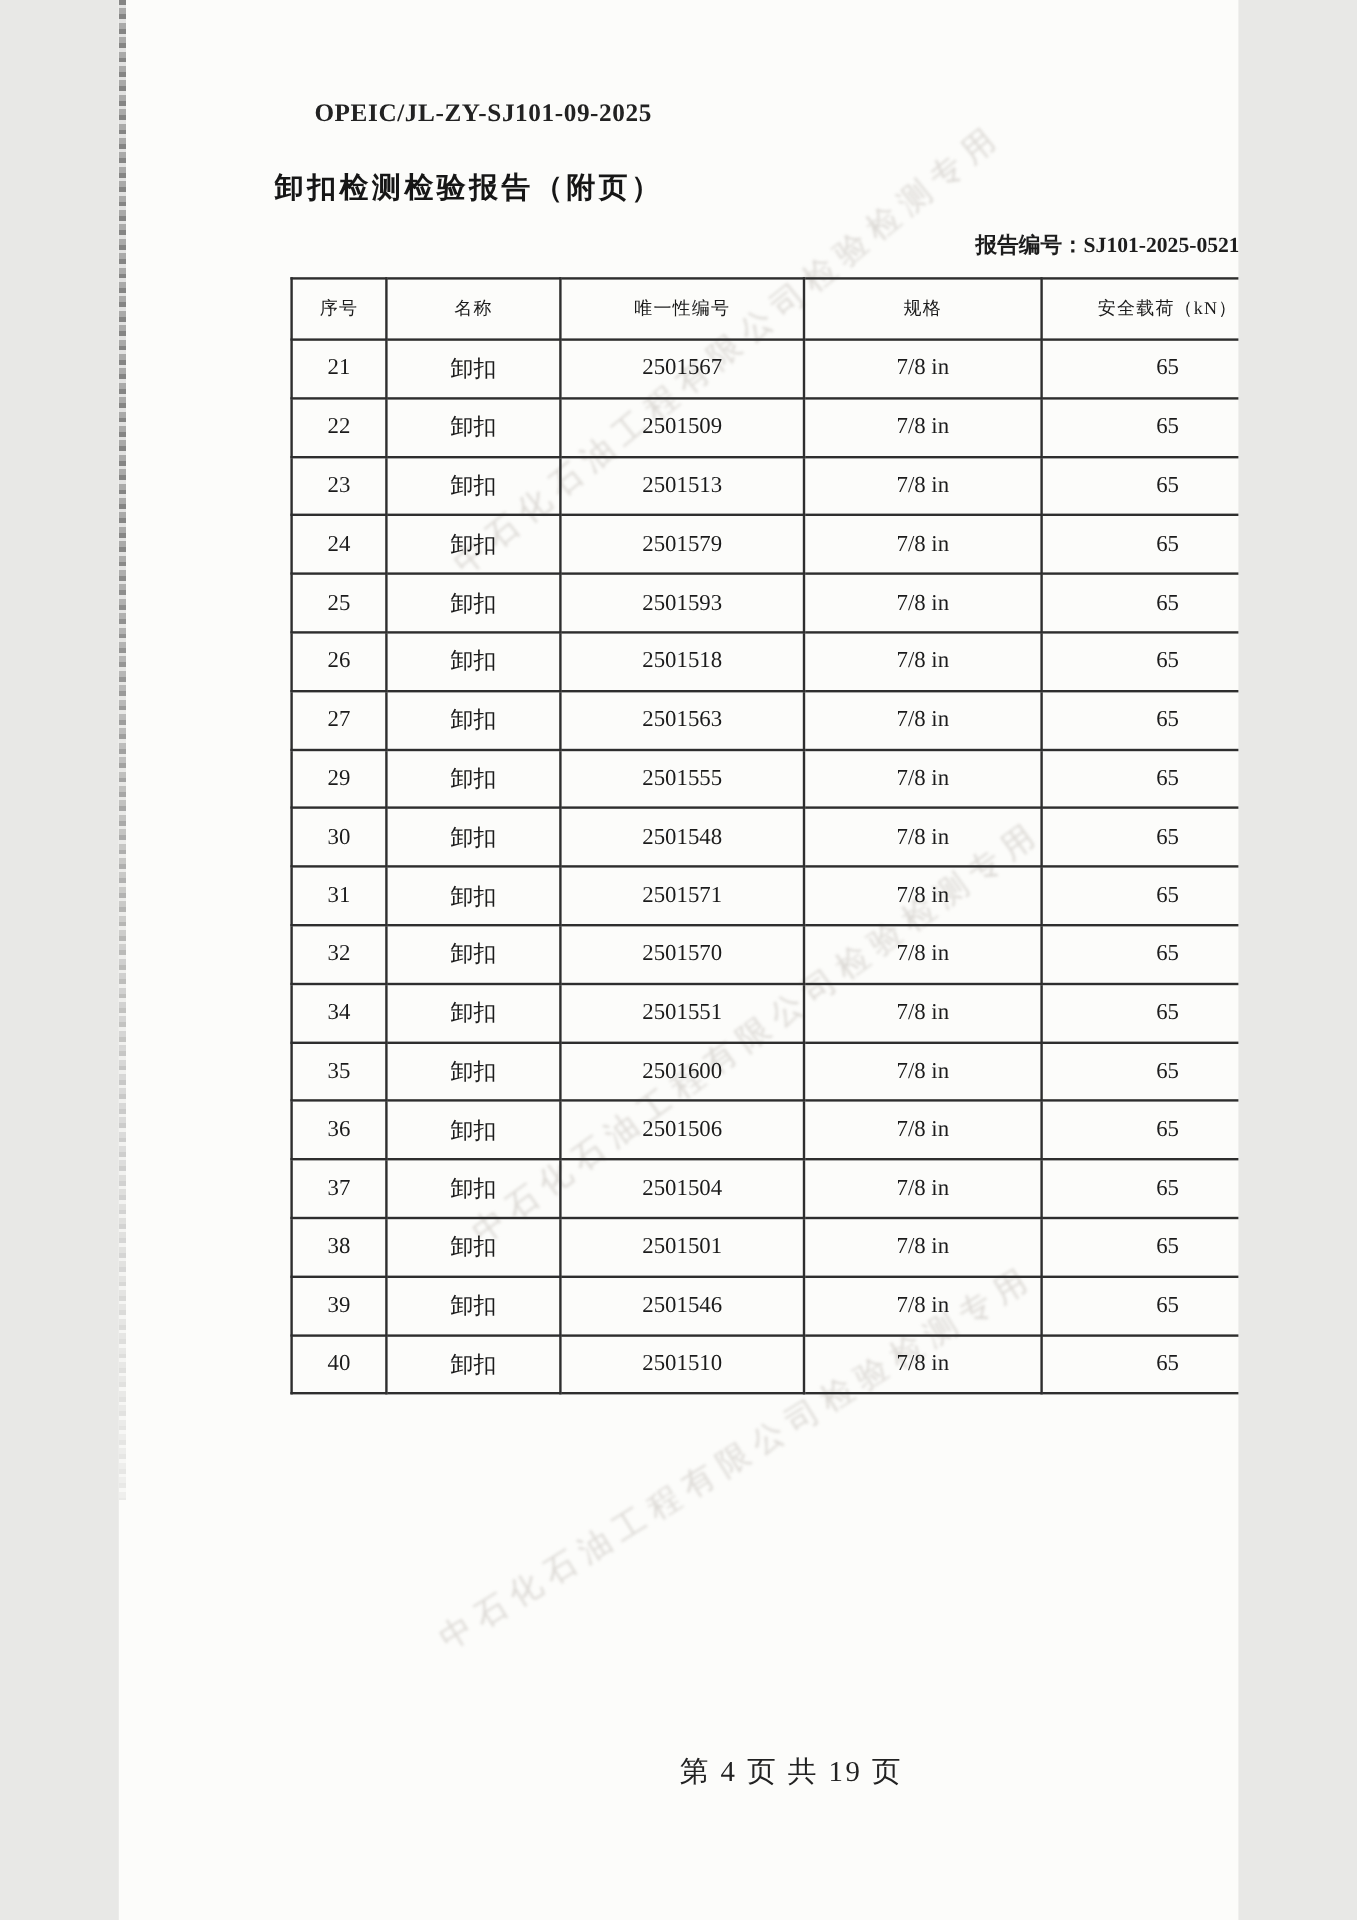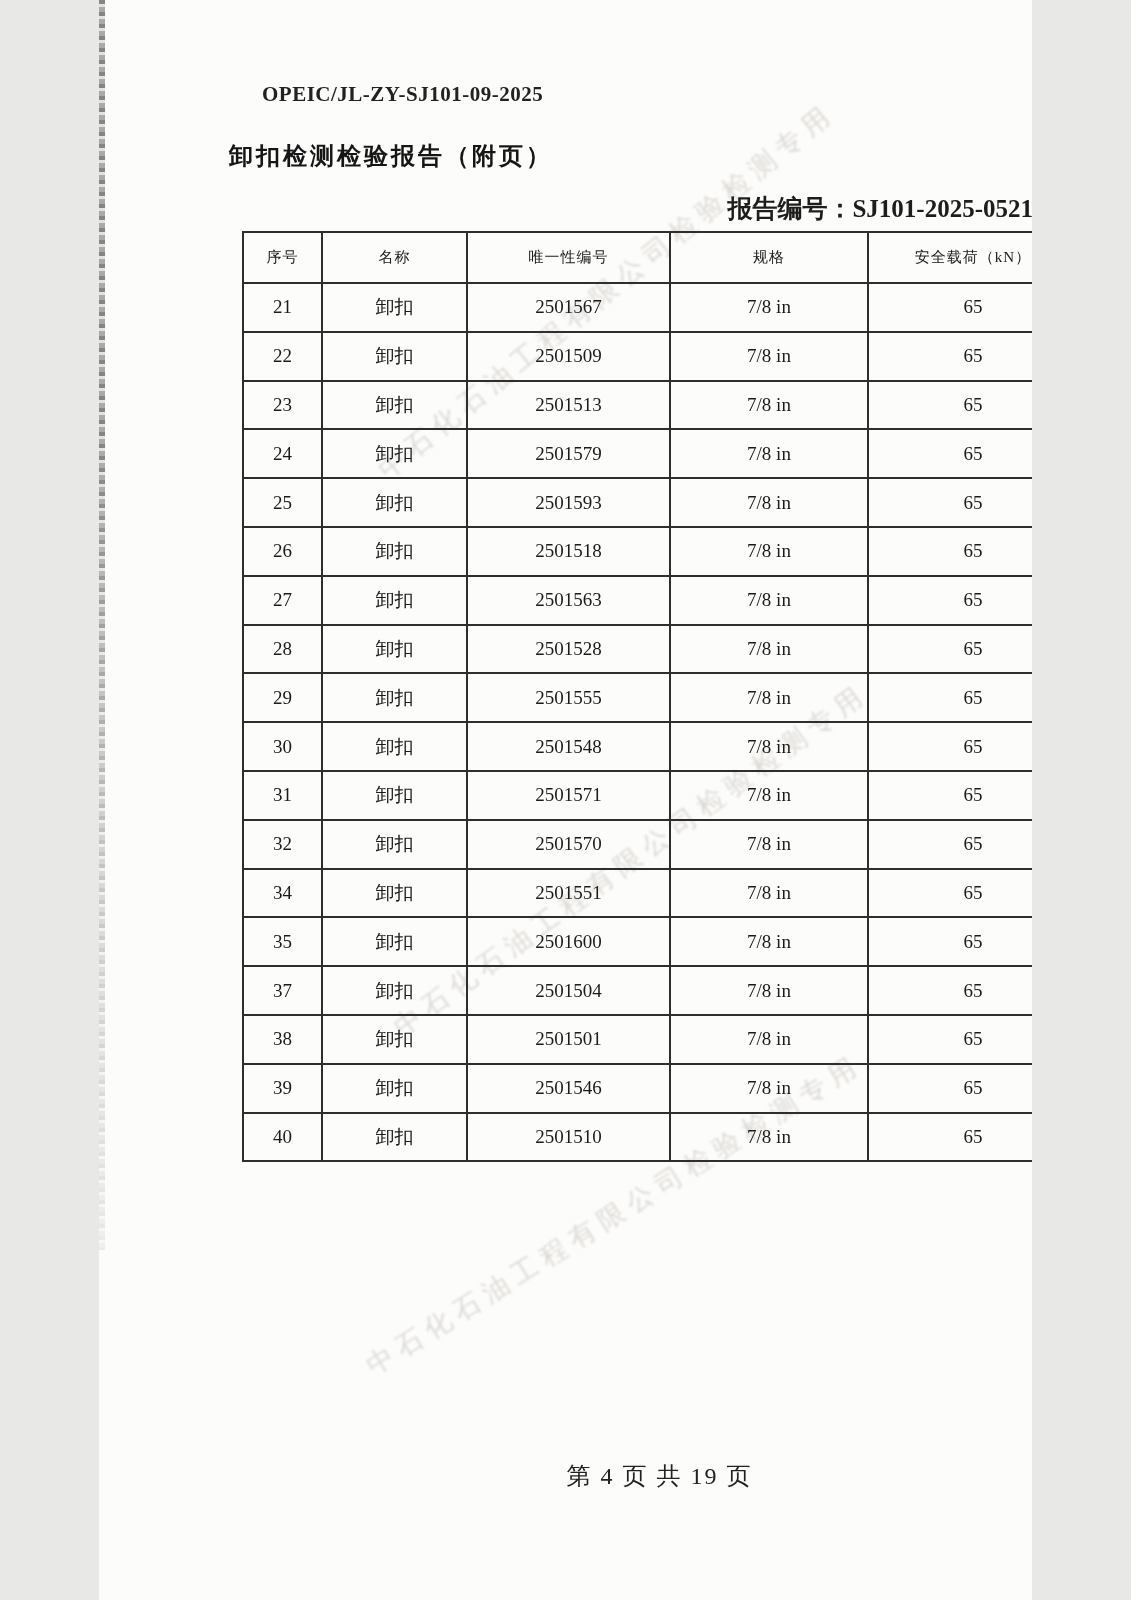--- a/index.html
+++ b/index.html
@@ -31,21 +31,21 @@
     display:grid; grid-template-columns:repeat(25,1fr); grid-template-rows:repeat(25,1fr);
   }
   .qr .m { background:#151515; }
   .title {
     position:absolute; left:130px; top:140px; width:835px;
     text-align:left; font-size:24px; font-weight:700; letter-spacing:3px; color:#161616;
   }
   .report-no {
     position:absolute; left:143px; top:192px; width:835px;
     text-align:right; padding-right:44px; box-sizing:border-box;
-    font-size:25px; font-weight:600; color:#1d1d1d;
+    font-size:18px; font-weight:600; color:#1d1d1d;
   }
   table.tbl {
     position:absolute; left:143px; top:231px; width:835px;
     border-collapse:collapse; table-layout:fixed;
     font-size:19px; color:#1b1b1b;
   }
   .tbl th, .tbl td {
     border:2px solid #2e2e2e; text-align:center; vertical-align:middle;
     padding:0; font-weight:normal; overflow:hidden;
   }
@@ -775,27 +775,20 @@
           <td>65</td>
         </tr>
         <tr>
           <td>27</td>
           <td>卸扣</td>
           <td>2501563</td>
           <td>7/8 in</td>
           <td>65</td>
         </tr>
         <tr>
-          <td>28</td>
-          <td>卸扣</td>
-          <td>2501528</td>
-          <td>7/8 in</td>
-          <td>65</td>
-        </tr>
-        <tr>
           <td>29</td>
           <td>卸扣</td>
           <td>2501555</td>
           <td>7/8 in</td>
           <td>65</td>
         </tr>
         <tr>
           <td>30</td>
           <td>卸扣</td>
           <td>2501548</td>
@@ -820,20 +813,27 @@
           <td>34</td>
           <td>卸扣</td>
           <td>2501551</td>
           <td>7/8 in</td>
           <td>65</td>
         </tr>
         <tr>
           <td>35</td>
           <td>卸扣</td>
           <td>2501600</td>
+          <td>7/8 in</td>
+          <td>65</td>
+        </tr>
+        <tr>
+          <td>36</td>
+          <td>卸扣</td>
+          <td>2501506</td>
           <td>7/8 in</td>
           <td>65</td>
         </tr>
         <tr>
           <td>37</td>
           <td>卸扣</td>
           <td>2501504</td>
           <td>7/8 in</td>
           <td>65</td>
         </tr>

